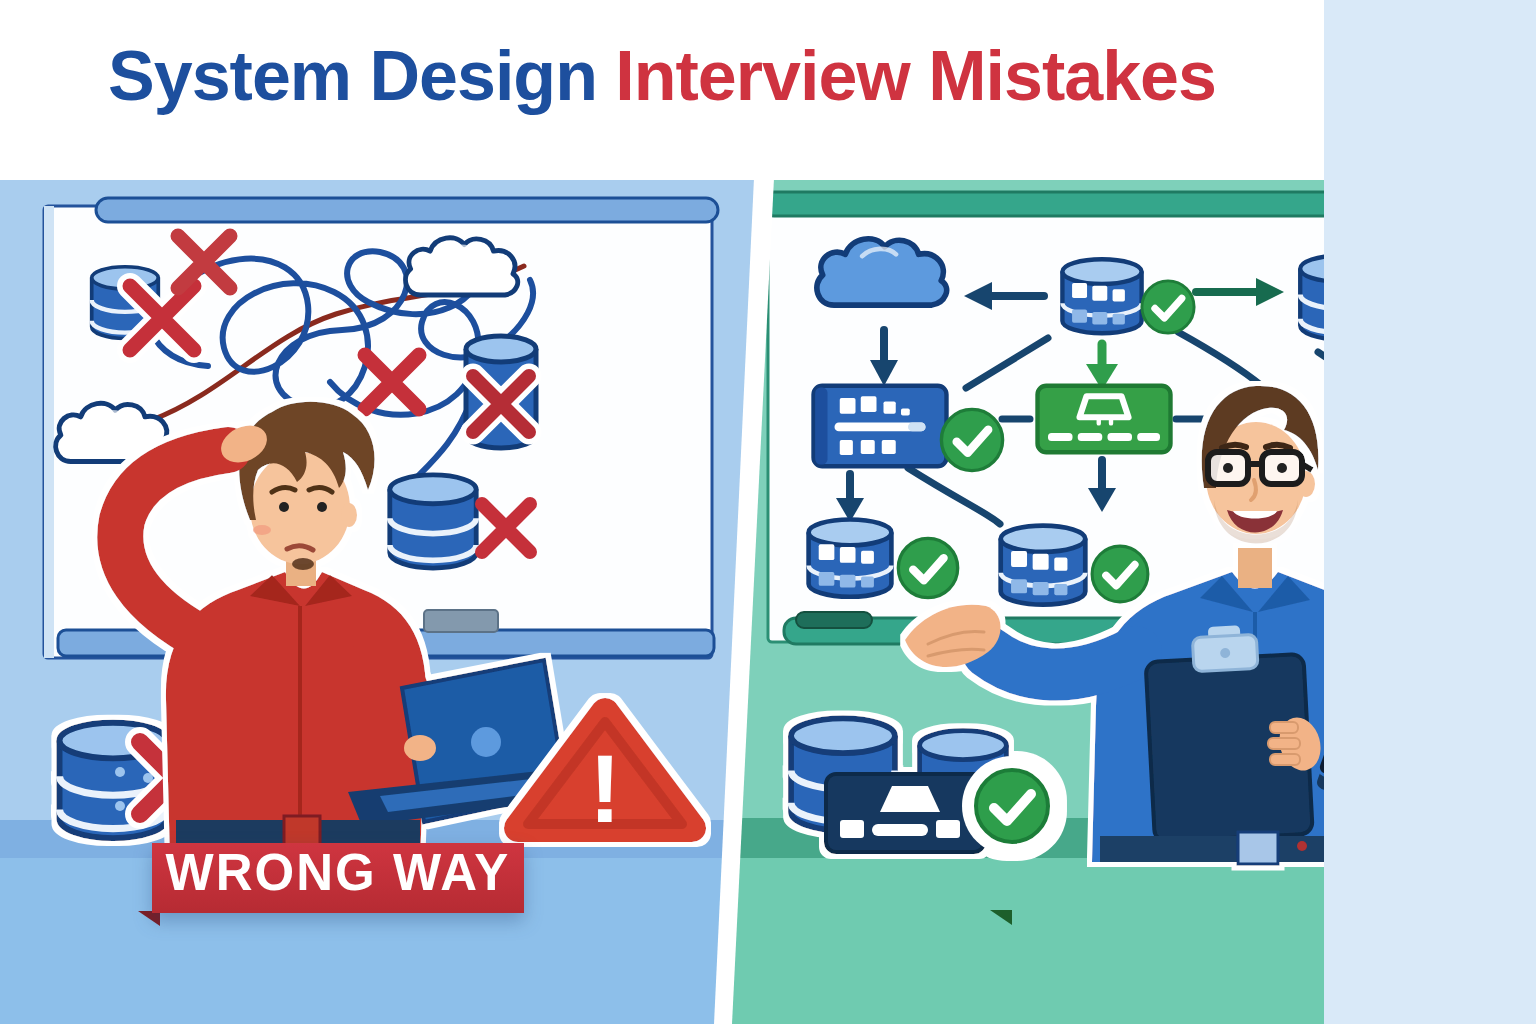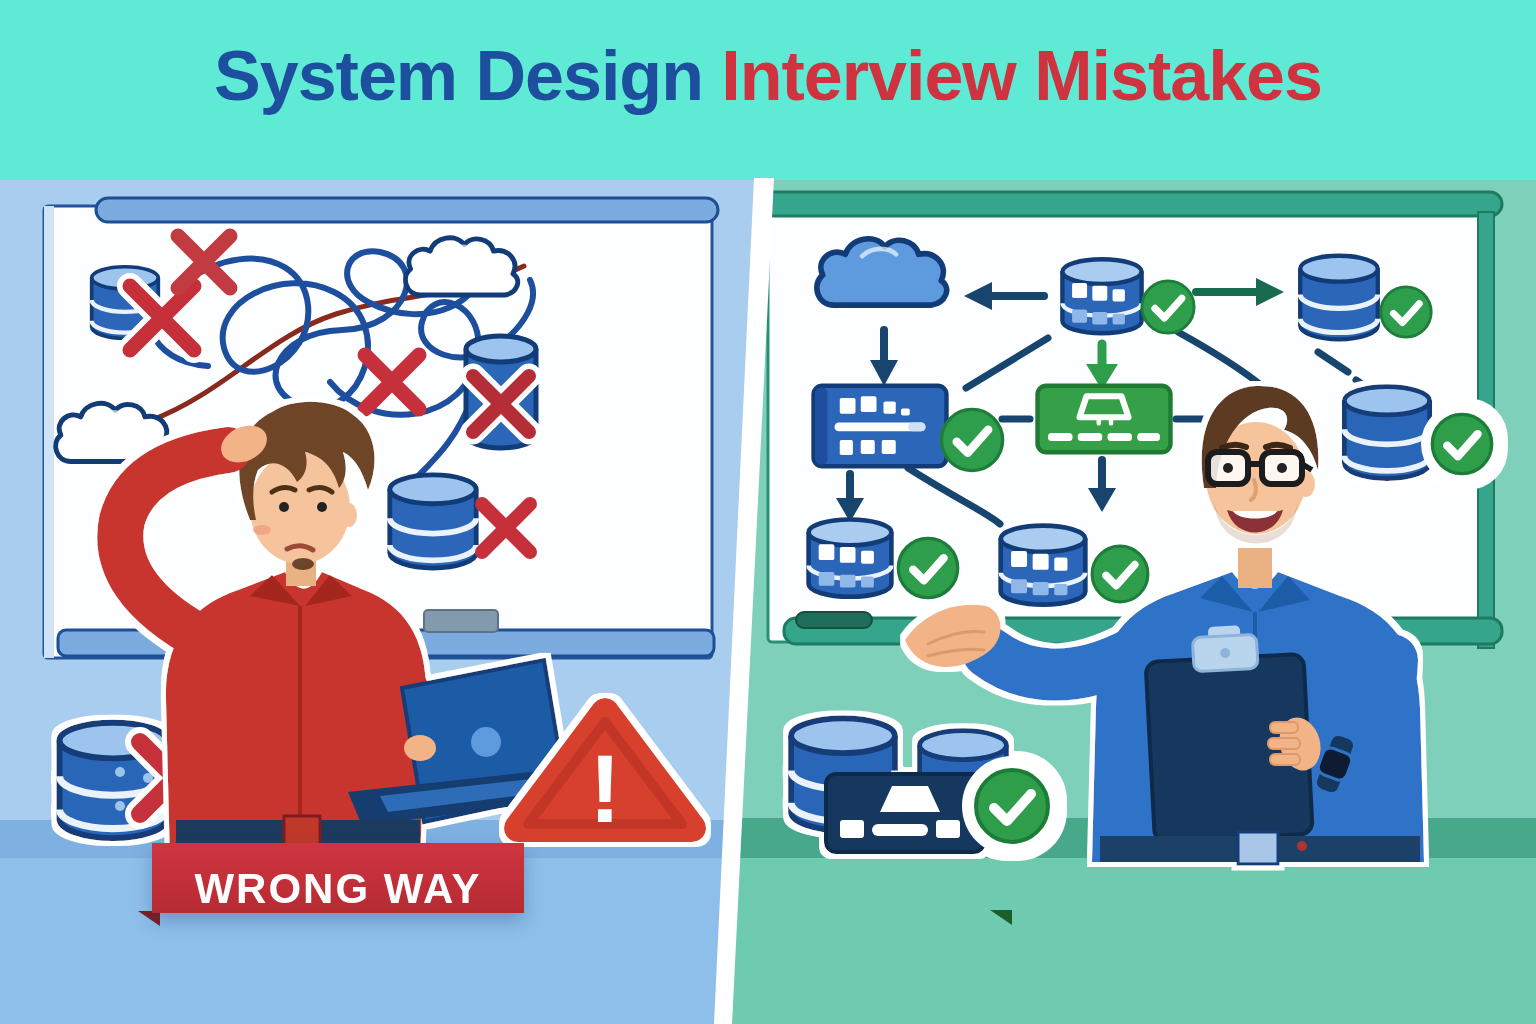--- a/index.html
+++ b/index.html
@@ -1,24 +1,24 @@
 <!DOCTYPE html>
 <html><head>
 <meta charset="utf-8">
 <style>
   html,body{margin:0;padding:0;background:#d9e9f8;}
-  .stage{position:relative;width:1536px;height:1024px;overflow:hidden;
-         font-family:"Liberation Sans",sans-serif;background:#5eead4;}
+  .stage{position:relative;width:1324px;height:1024px;overflow:hidden;
+         font-family:"Liberation Sans",sans-serif;background:#ffffff;}
   svg.art{position:absolute;left:0;top:0;width:1536px;height:1024px;display:block;}
   .title{position:absolute;top:36px;left:0;width:100%;text-align:center;
          font-size:70px;font-weight:800;letter-spacing:-1px;white-space:nowrap;}
   .t-blue{color:#1d4f9e;}
   .t-red{color:#cf3340;}
-  .banner{position:absolute;display:flex;align-items:flex-end;justify-content:center;
-          color:#ffffff;font-weight:800;font-size:42px;letter-spacing:2px;
+  .banner{position:absolute;display:flex;align-items:flex-start;justify-content:center;
+          color:#ffffff;font-weight:800;font-size:51px;letter-spacing:2px;
           filter:drop-shadow(0 8px 9px rgba(25,60,110,0.30));}
   .banner-wrong{left:152px;top:843px;width:372px;height:70px;
                 background:linear-gradient(180deg,#cf3540,#b62b33);}
   .banner-right{left:998px;top:840px;width:402px;height:72px;
                 background:linear-gradient(180deg,#379a4b,#2b7f3d);
                 clip-path:polygon(0 0,100% 0,calc(100% - 24px) 50%,100% 100%,0 100%);
                 filter:drop-shadow(0 8px 9px rgba(20,80,55,0.35));}
   .fold{position:absolute;width:22px;height:15px;}
   .fold-wrong{left:138px;top:911px;background:#7e1d24;
               clip-path:polygon(100% 0,100% 100%,0 0);}

